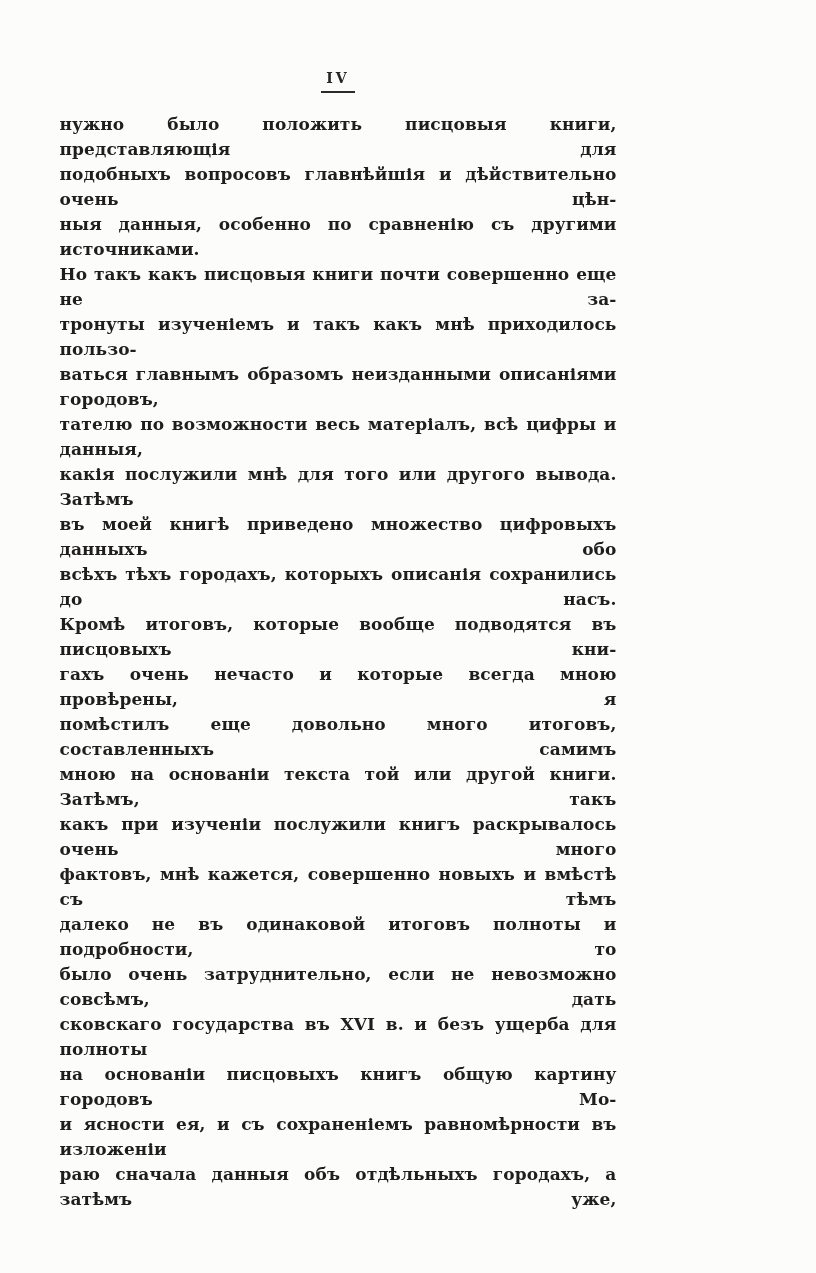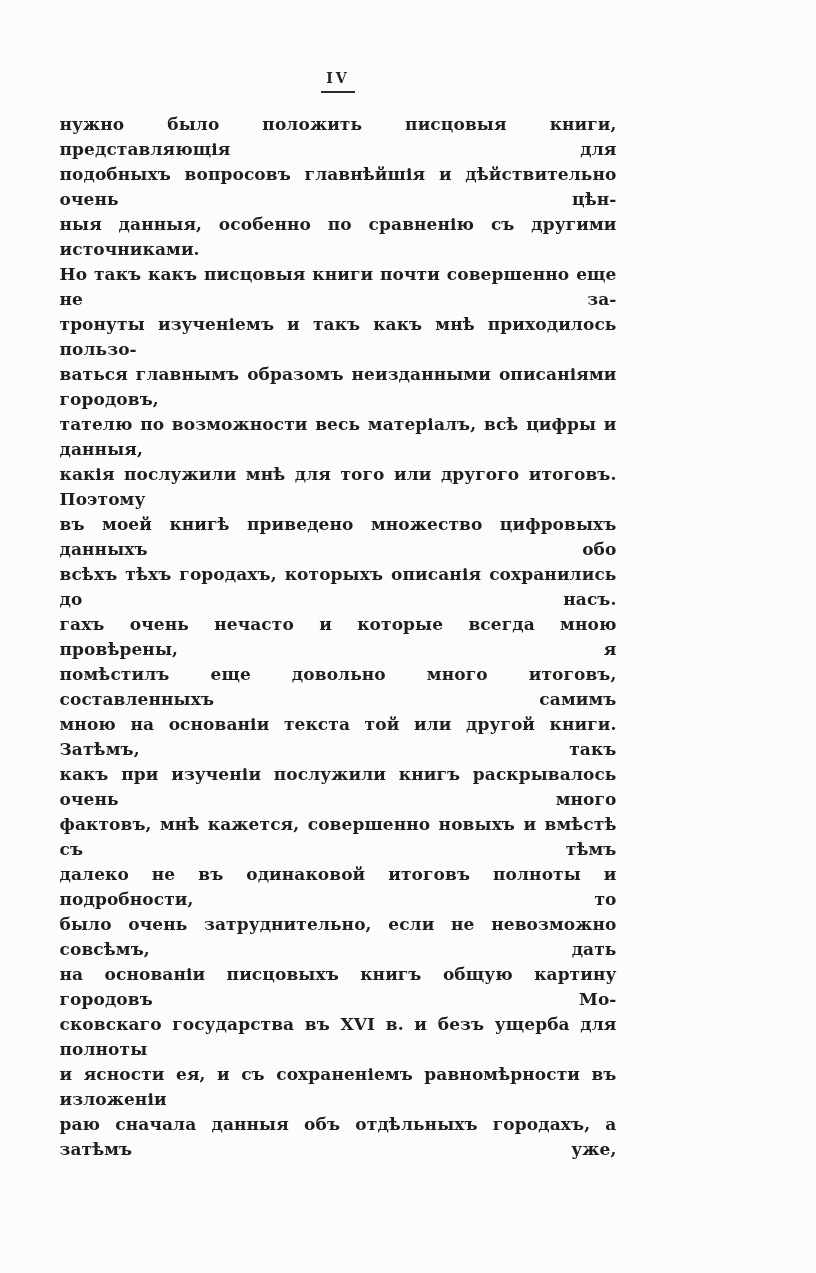--- a/index.html
+++ b/index.html
@@ -54,28 +54,29 @@
   <div class="page-number">IV</div>
   <div class="page-number-rule"></div>
   <div class="text-block">
       <div class="line">нужно было положить писцовыя книги, представляющія для</div>
       <div class="line">подобныхъ вопросовъ главнѣйшія и дѣйствительно очень цѣн-</div>
       <div class="line">ныя данныя, особенно по сравненію съ другими источниками.</div>
       <div class="line">Но такъ какъ писцовыя книги почти совершенно еще не за-</div>
       <div class="line">тронуты изученіемъ и такъ какъ мнѣ приходилось пользо-</div>
       <div class="line">ваться главнымъ образомъ неизданными описаніями городовъ,</div>
       <div class="line">тателю по возможности весь матеріалъ, всѣ цифры и данныя,</div>
-      <div class="line">какія послужили мнѣ для того или другого итоговъ. Поэтому</div>
+      <div class="line">какія послужили мнѣ для того или другого вывода. Затѣмъ</div>
       <div class="line">въ моей книгѣ приведено множество цифровыхъ данныхъ обо</div>
       <div class="line">всѣхъ тѣхъ городахъ, которыхъ описанія сохранились до насъ.</div>
+      <div class="line">Кромѣ итоговъ, которые вообще подводятся въ писцовыхъ кни-</div>
       <div class="line">гахъ очень нечасто и которые всегда мною провѣрены, я</div>
       <div class="line">помѣстилъ еще довольно много итоговъ, составленныхъ самимъ</div>
       <div class="line">мною на основаніи текста той или другой книги. Затѣмъ, такъ</div>
       <div class="line">какъ при изученіи послужили книгъ раскрывалось очень много</div>
       <div class="line">фактовъ, мнѣ кажется, совершенно новыхъ и вмѣстѣ съ тѣмъ</div>
       <div class="line">далеко не въ одинаковой итоговъ полноты и подробности, то</div>
       <div class="line">было очень затруднительно, если не невозможно совсѣмъ, дать</div>
+      <div class="line">сковскаго государства въ XVI в. и безъ ущерба для полноты</div>
       <div class="line">на основаніи писцовыхъ книгъ общую картину городовъ Мо-</div>
-      <div class="line">сковскаго государства въ XVI в. и безъ ущерба для полноты</div>
       <div class="line">и ясности ея, и съ сохраненіемъ равномѣрности въ изложеніи</div>
       <div class="line">раю сначала данныя объ отдѣльныхъ городахъ, а затѣмъ уже,</div>
     </div>
 </div>
 
 </body></html>

